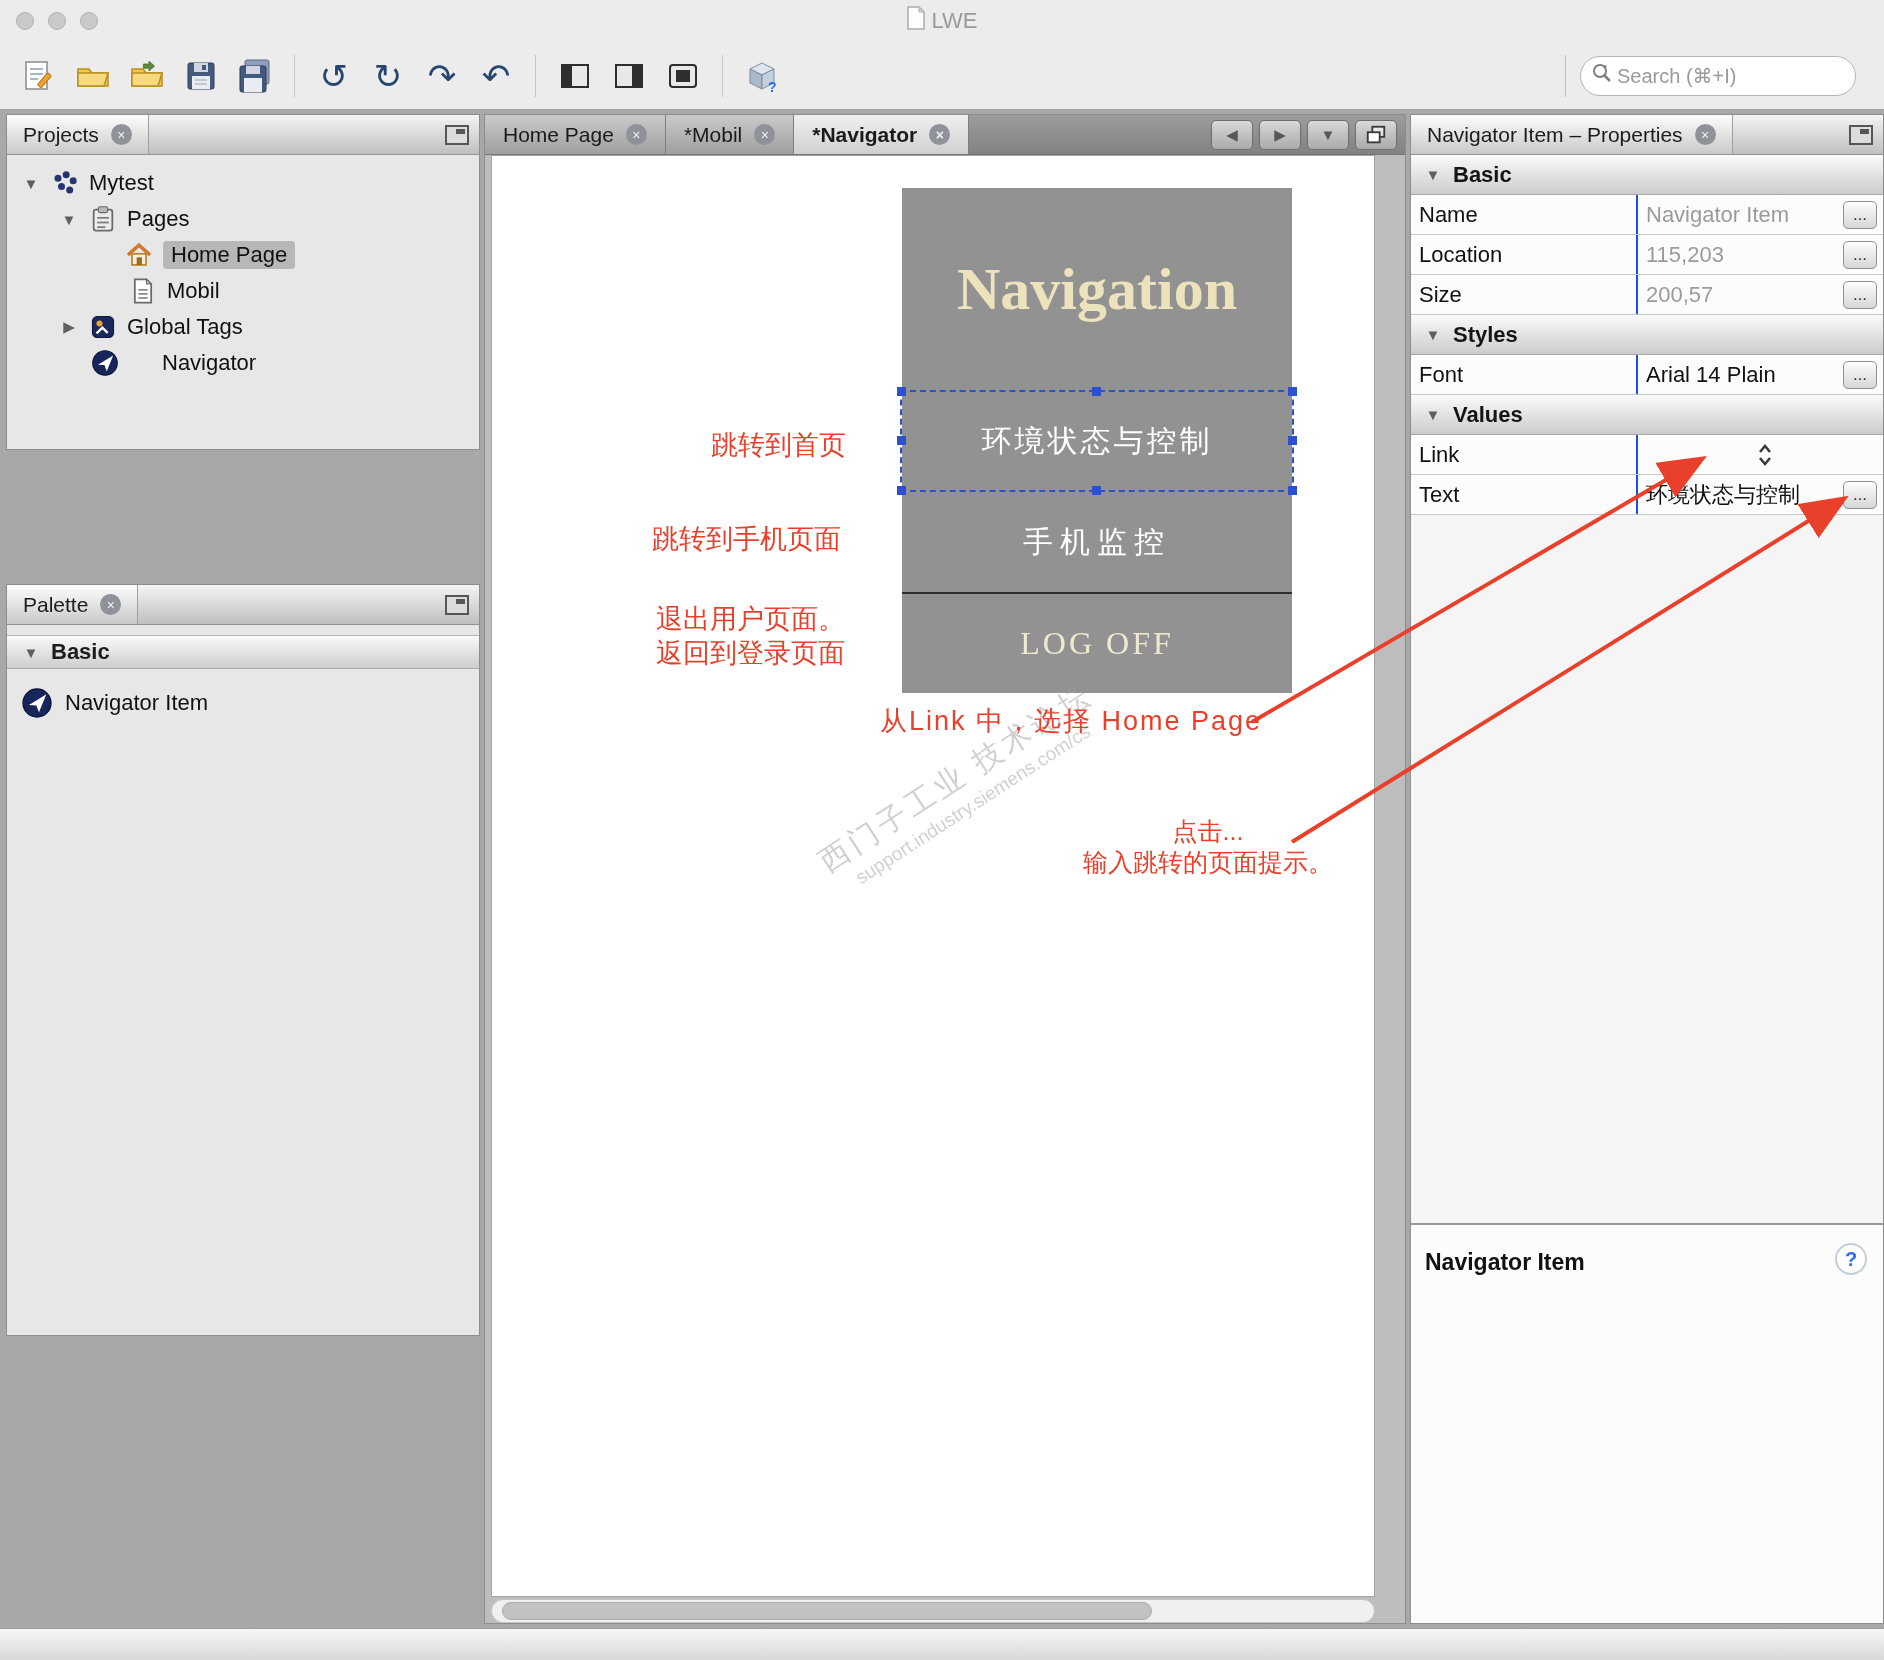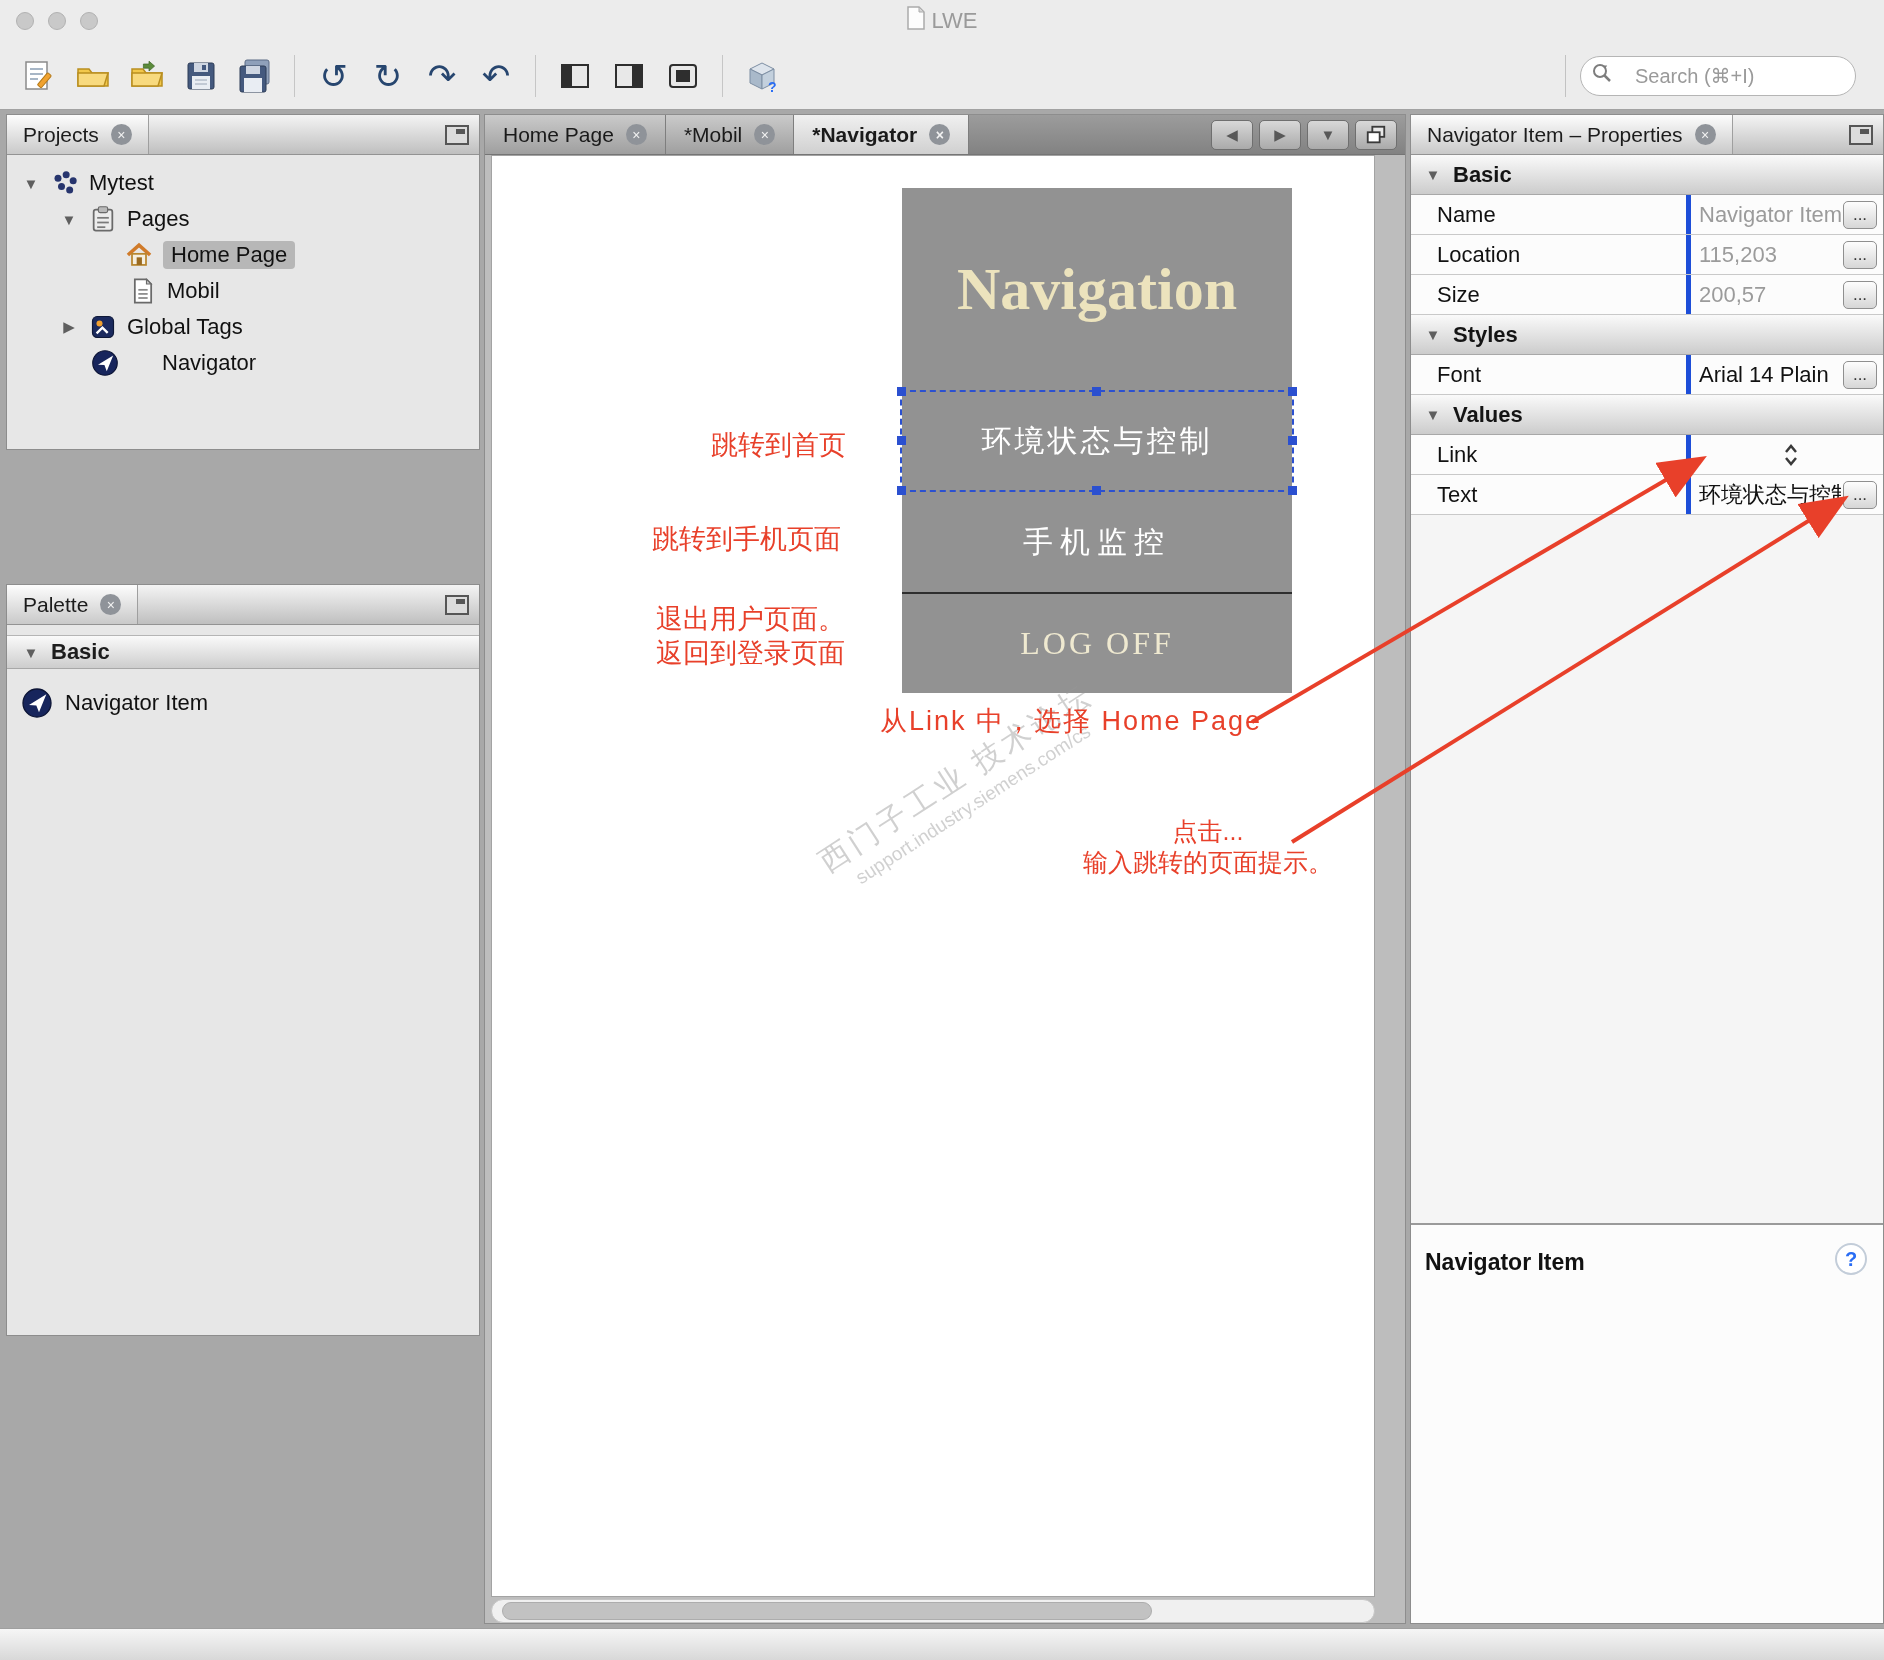--- a/index.html
+++ b/index.html
@@ -11,21 +11,21 @@
   .lights { position:absolute; left:16px; top:12px; display:flex; gap:14px; }
   .light { width:18px; height:18px; border-radius:50%; background:#c9c9c9; border:1px solid #b2b2b2; }
   .win-title { position:absolute; inset:0; display:flex; align-items:center; justify-content:center; gap:5px; color:#9a9a9a; font-size:22px; }
 
   
   .toolbar { position:absolute; left:0; top:42px; right:0; height:68px; background:#ececec; border-bottom:1px solid #a2a2a2; display:flex; align-items:center; padding:0 16px; gap:8px; }
   .tbtn { width:46px; height:46px; display:flex; align-items:center; justify-content:center; }
   .tsep { width:1px; height:42px; background:#c6c6c6; margin:0 8px; }
   .glyph-btn { font-size:34px; color:#27466f; font-family:"DejaVu Sans",sans-serif; line-height:1; }
   .search-sep { position:absolute; right:318px; top:13px; width:1px; height:42px; background:#c2c2c2; }
-  .search { position:absolute; right:28px; top:14px; width:276px; height:40px; background:#fff; border:1px solid #b5b5b5; border-radius:20px; display:flex; align-items:center; padding:0 10px; gap:20px; }
+  .search { position:absolute; right:28px; top:14px; width:276px; height:40px; background:#fff; border:1px solid #b5b5b5; border-radius:20px; display:flex; align-items:center; padding:0 10px; gap:2px; }
   .search input { border:none; outline:none; flex:1; font-size:20px; color:#444; background:transparent; font-family:inherit; }
   .search input::placeholder { color:#9a9a9a; }
 
   
   .main-bg { position:absolute; left:0; top:110px; right:0; height:1518px; background:#a8a8a8; }
   .panel { position:absolute; border:1px solid #8d8d8d; background:#e7e7e7; }
   .panel-header { height:40px; background:linear-gradient(#f4f4f4,#bfbfbf); border-bottom:1px solid #939393; display:flex; align-items:center; position:relative; }
   .panel-tab { display:flex; align-items:center; gap:12px; padding:0 16px; height:100%; border-right:1px solid #9f9f9f; background:linear-gradient(#fdfdfd,#c9c9c9); font-size:21px; color:#1c1c1c; }
   .close-dot { width:21px; height:21px; border-radius:50%; background:#8f9399; color:#f2f2f2; font-size:14px; display:flex; align-items:center; justify-content:center; line-height:1; }
   .collapse-box { position:absolute; right:10px; top:10px; width:24px; height:20px; border:2px solid #565656; background:#dcdcdc; }
@@ -77,21 +77,21 @@
   .anno-link { left:388px; top:548px; letter-spacing:2px; }
   .anno-click { left:566px; top:660px; width:300px; text-align:center; font-size:25px; line-height:31px; }
   .watermark { position:absolute; left:300px; top:600px; width:340px; text-align:center; transform:rotate(-33deg); color:rgba(150,150,150,0.45); }
   .watermark .wm1 { font-size:30px; letter-spacing:4px; }
   .watermark .wm2 { font-size:19px; }
 
   
   #properties-panel { left:1410px; top:114px; width:474px; height:1510px; background:#f5f5f5; }
   .psection { height:40px; background:linear-gradient(#fafafa,#cccccc); border-bottom:1px solid #a8a8a8; display:flex; align-items:center; gap:10px; padding-left:12px; font-size:22px; font-weight:bold; color:#141414; }
   .prow { display:flex; align-items:center; height:40px; border-bottom:1px solid #c9c9c9; background:#fcfcfc; font-size:22px; color:#111; }
-  .plabel { width:280px; align-self:stretch; display:flex; align-items:center; padding-left:26px; border-right:5px solid #1d4ed8; }
+  .plabel { width:227px; align-self:stretch; display:flex; align-items:center; padding-left:8px; border-right:2px solid #1d4ed8; }
   .pvalue { flex:1; display:flex; align-items:center; padding-left:8px; overflow:hidden; white-space:nowrap; }
   .pvalue.gray { color:#9b9b9b; }
   .pvalue.center { justify-content:center; }
   .pmore { width:34px; height:28px; margin:0 6px 0 2px; border:1px solid #8f8f8f; border-radius:5px; background:linear-gradient(#fdfdfd,#d6d6d6); display:flex; align-items:center; justify-content:center; font-size:17px; color:#333; flex:0 0 auto; }
   .prop-empty { position:absolute; left:0; right:0; top:514px; height:594px; background:#f5f5f5; }
   .help-box { position:absolute; left:0; right:0; top:1108px; bottom:0; background:#fcfcfc; border-top:2px solid #9a9a9a; padding:24px 14px; }
   .help-title { font-weight:bold; font-size:23px; color:#111; }
   .help-q { position:absolute; right:16px; top:18px; width:32px; height:32px; border-radius:50%; border:2px solid #c3cdd9; background:#fff; color:#2a6df4; display:flex; align-items:center; justify-content:center; font-size:20px; font-weight:bold; }
 
   

